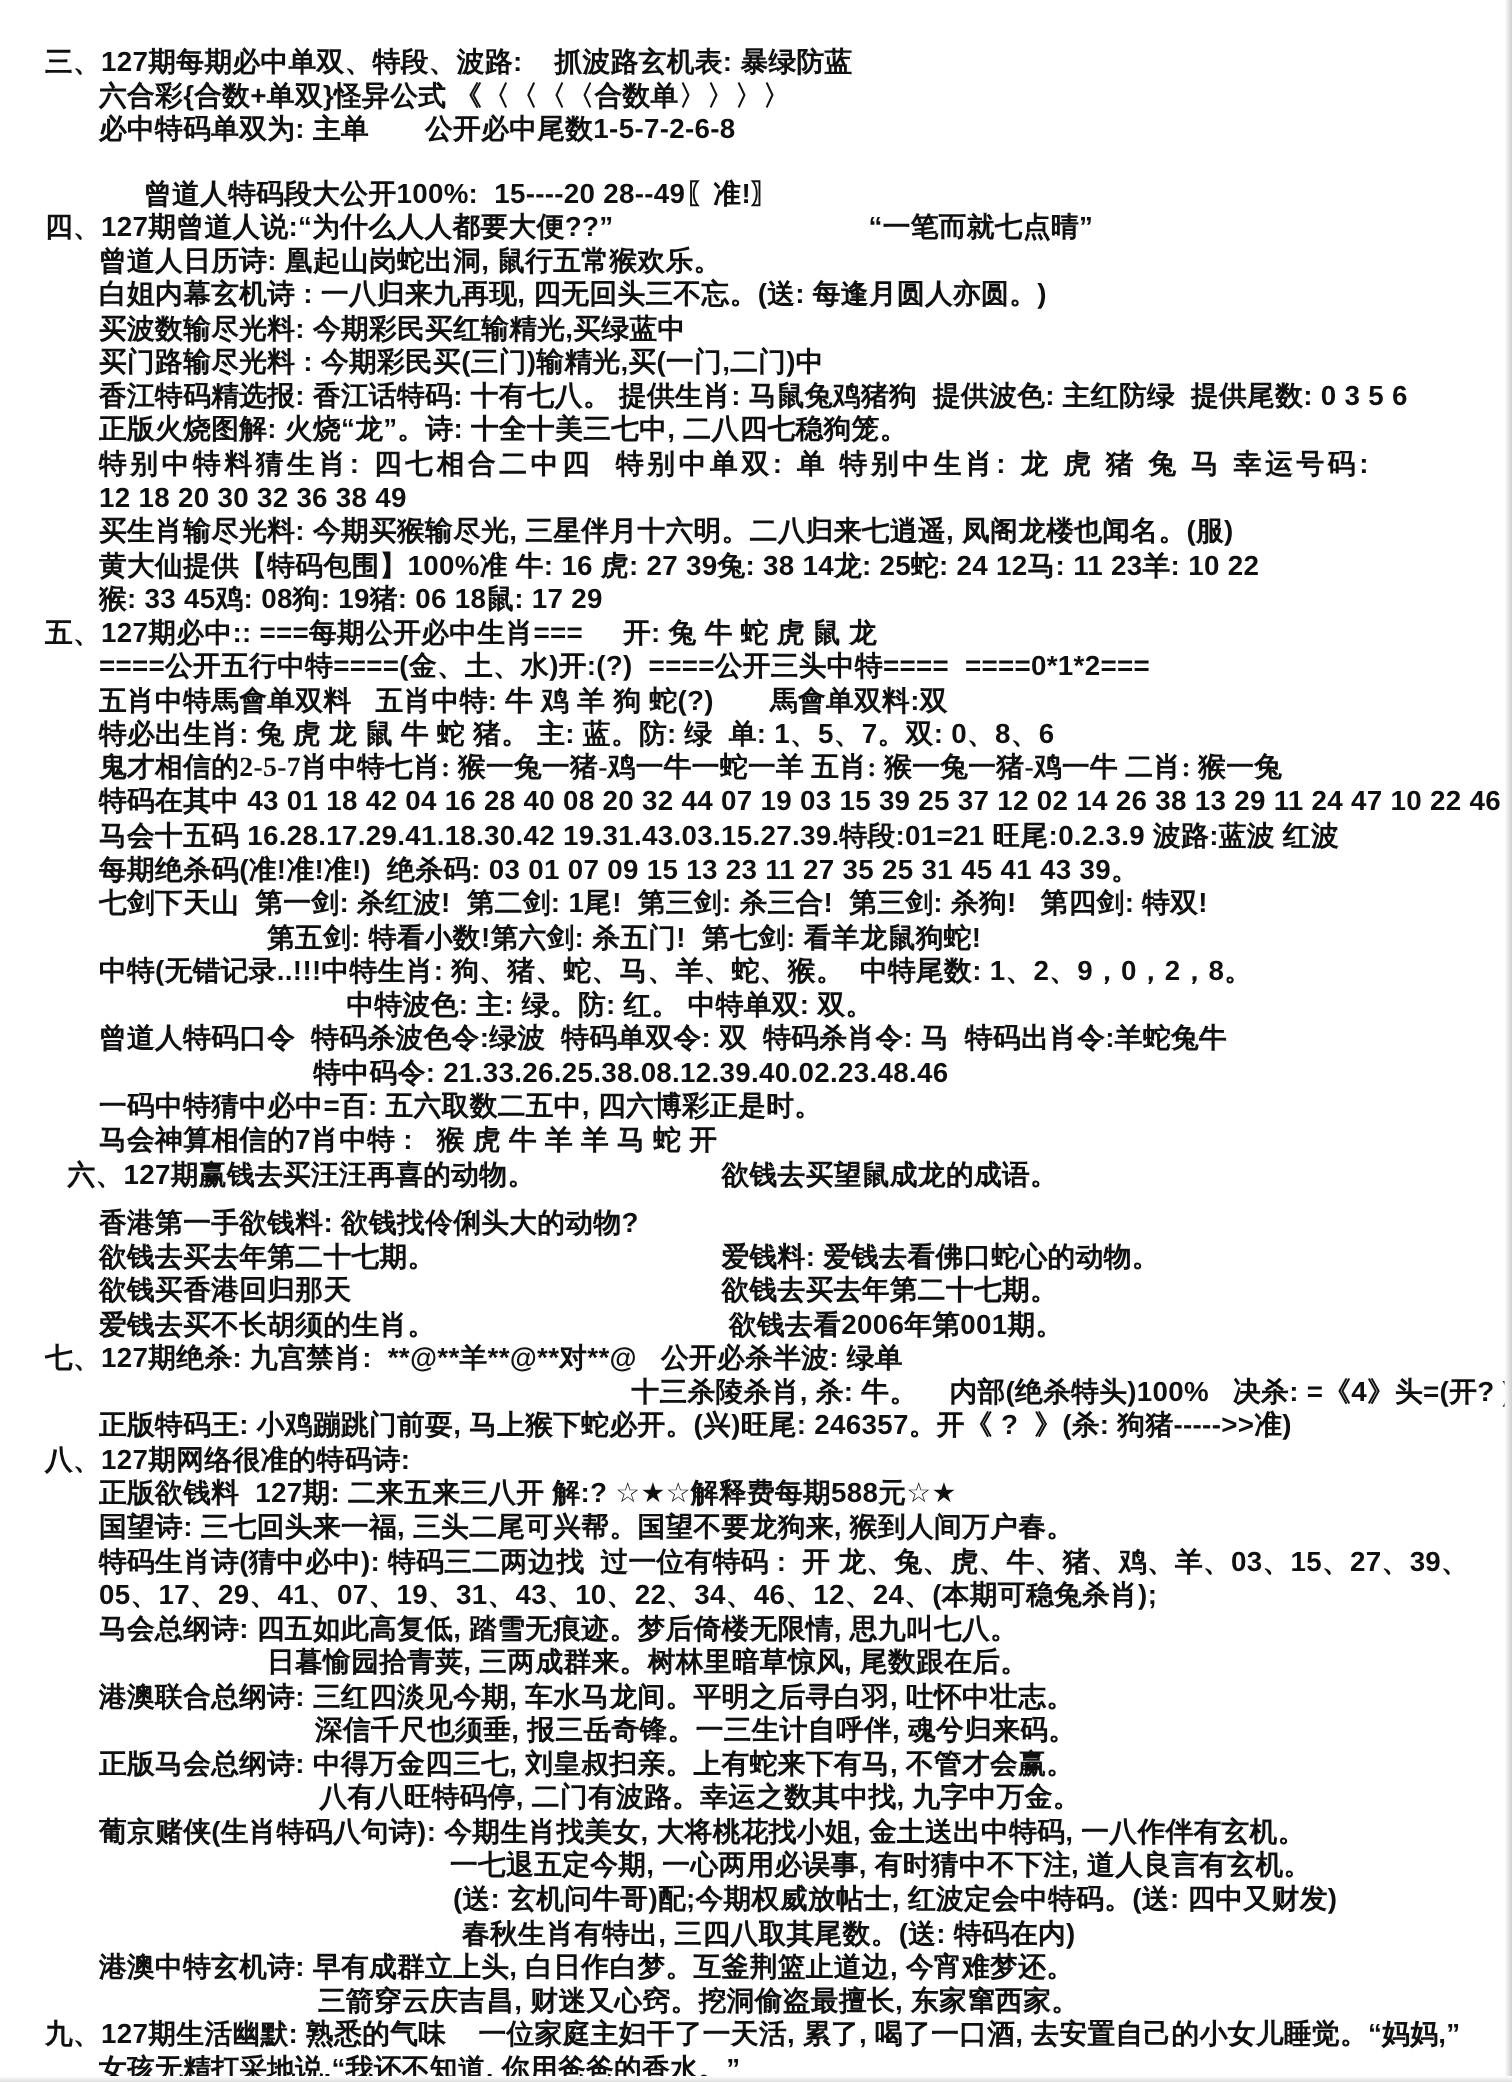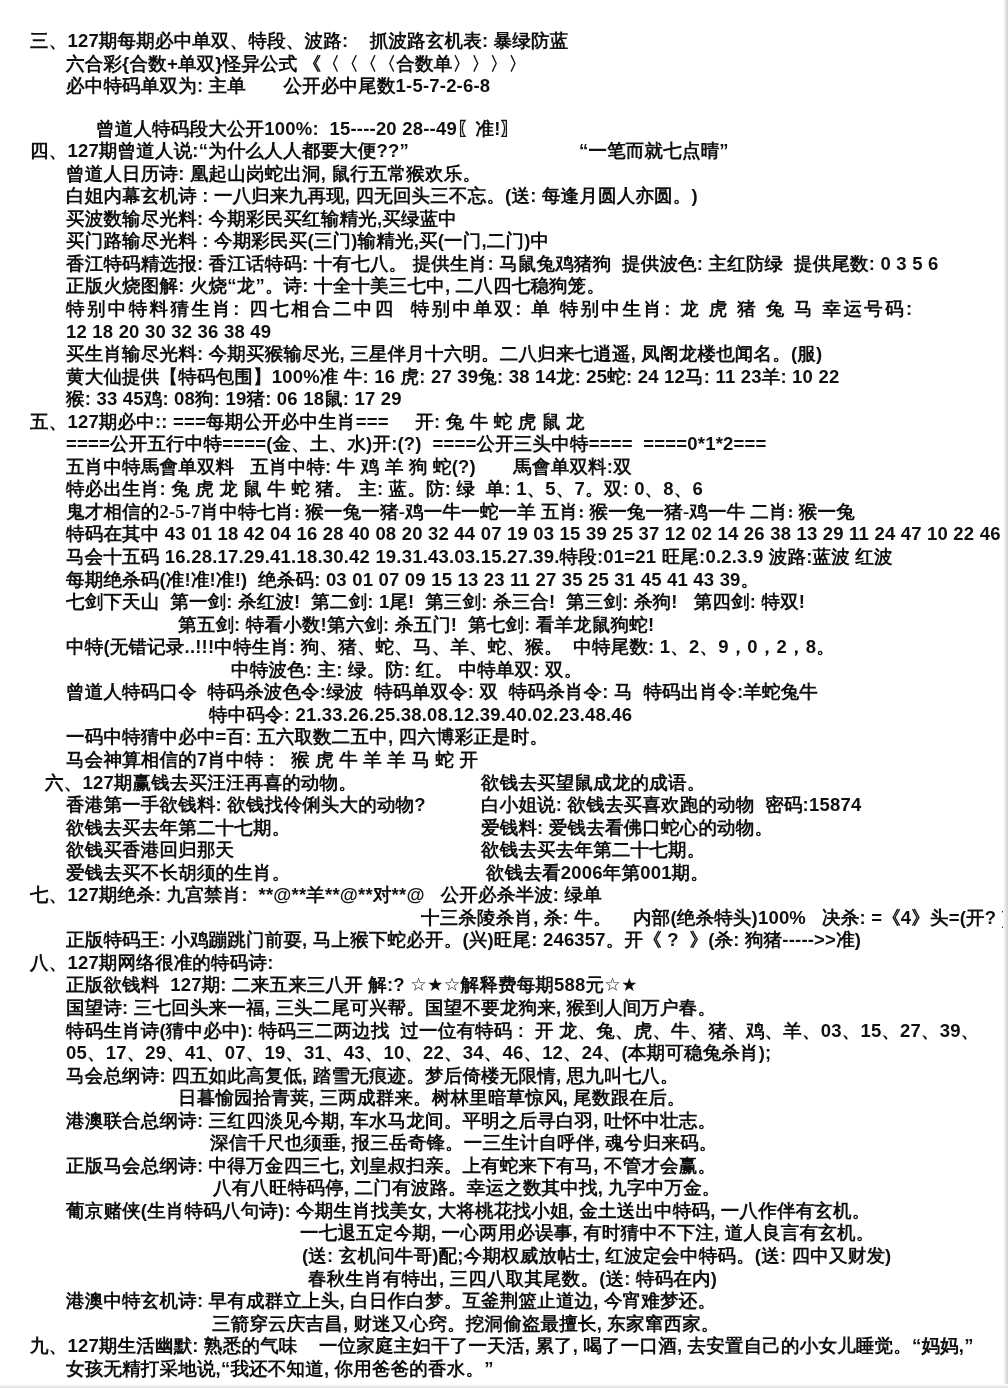--- a/index.html
+++ b/index.html
@@ -77,21 +77,21 @@
     <div class="line" style="padding-left: 66px;"><span>每期绝杀码(准!准!准!)  绝杀码: 03 01 07 09 15 13 23 11 27 35 25 31 45 41 43 39。</span></div>
     <div class="line" style="padding-left: 66px;"><span>七剑下天山  第一剑: 杀红波!  第二剑: 1尾!  第三剑: 杀三合!  第三剑: 杀狗!   第四剑: 特双!</span></div>
     <div class="line" style="padding-left: 178px;"><span>第五剑: 特看小数!第六剑: 杀五门!  第七剑: 看羊龙鼠狗蛇!</span></div>
     <div class="line" style="padding-left: 66px;"><span>中特(无错记录..!!!中特生肖: 狗、猪、蛇、马、羊、蛇、猴。  中特尾数: 1、2、9，0，2，8。</span></div>
     <div class="line" style="padding-left: 231px;"><span>中特波色: 主: 绿。防: 红。 中特单双: 双。</span></div>
     <div class="line" style="padding-left: 66px;"><span>曾道人特码口令  特码杀波色令:绿波  特码单双令: 双  特码杀肖令: 马  特码出肖令:羊蛇兔牛</span></div>
     <div class="line" style="padding-left: 209px;"><span>特中码令: 21.33.26.25.38.08.12.39.40.02.23.48.46</span></div>
     <div class="line" style="padding-left: 66px;"><span>一码中特猜中必中=百: 五六取数二五中, 四六博彩正是时。</span></div>
     <div class="line" style="padding-left: 66px;"><span>马会神算相信的7肖中特 :   猴 虎 牛 羊 羊 马 蛇 开</span></div>
     <div class="line" style="padding-left: 45px;"><span>六、127期赢钱去买汪汪再喜的动物。</span><span class="rcol" style="left: 481px;">欲钱去买望鼠成龙的成语。</span></div>
-    <div class="line" style="padding-left: 66px;"><span>香港第一手欲钱料: 欲钱找伶俐头大的动物?</span><span class="rcol" style="left: 481px;">白小姐说: 欲钱去买喜欢跑的动物  密码:15874</span></div>
+    <div class="line" style="padding-left: 66px; margin-top: 10px;"><span>香港第一手欲钱料: 欲钱找伶俐头大的动物?</span></div>
     <div class="line" style="padding-left: 66px;"><span>欲钱去买去年第二十七期。</span><span class="rcol" style="left: 481px;">爱钱料: 爱钱去看佛口蛇心的动物。</span></div>
     <div class="line" style="padding-left: 66px;"><span>欲钱买香港回归那天</span><span class="rcol" style="left: 481px;">欲钱去买去年第二十七期。</span></div>
     <div class="line" style="padding-left: 66px;"><span>爱钱去买不长胡须的生肖。</span><span class="rcol" style="left: 486px;">欲钱去看2006年第001期。</span></div>
     <div class="line" style="padding-left: 30px;"><span>七、127期绝杀: 九宫禁肖:  **@**羊**@**对**@   公开必杀半波: 绿单</span></div>
     <div class="line" style="padding-left: 66px; text-align: right;"><span>十三杀陵杀肖, 杀: 牛。    内部(绝杀特头)100%   决杀: =《4》头=(开? )</span></div>
     <div class="line" style="padding-left: 66px;"><span>正版特码王: 小鸡蹦跳门前耍, 马上猴下蛇必开。(兴)旺尾: 246357。开《 ?  》(杀: 狗猪-----&gt;&gt;准)</span></div>
     <div class="line" style="padding-left: 30px;"><span>八、127期网络很准的特码诗:</span></div>
     <div class="line" style="padding-left: 66px;"><span>正版欲钱料  127期: 二来五来三八开 解:? ☆★☆解释费每期588元☆★</span></div>
     <div class="line" style="padding-left: 66px;"><span>国望诗: 三七回头来一福, 三头二尾可兴帮。国望不要龙狗来, 猴到人间万户春。</span></div>
     <div class="line" style="padding-left: 66px;"><span>特码生肖诗(猜中必中): 特码三二两边找  过一位有特码 :  开 龙、兔、虎、牛、猪、鸡、羊、03、15、27、39、</span></div>

